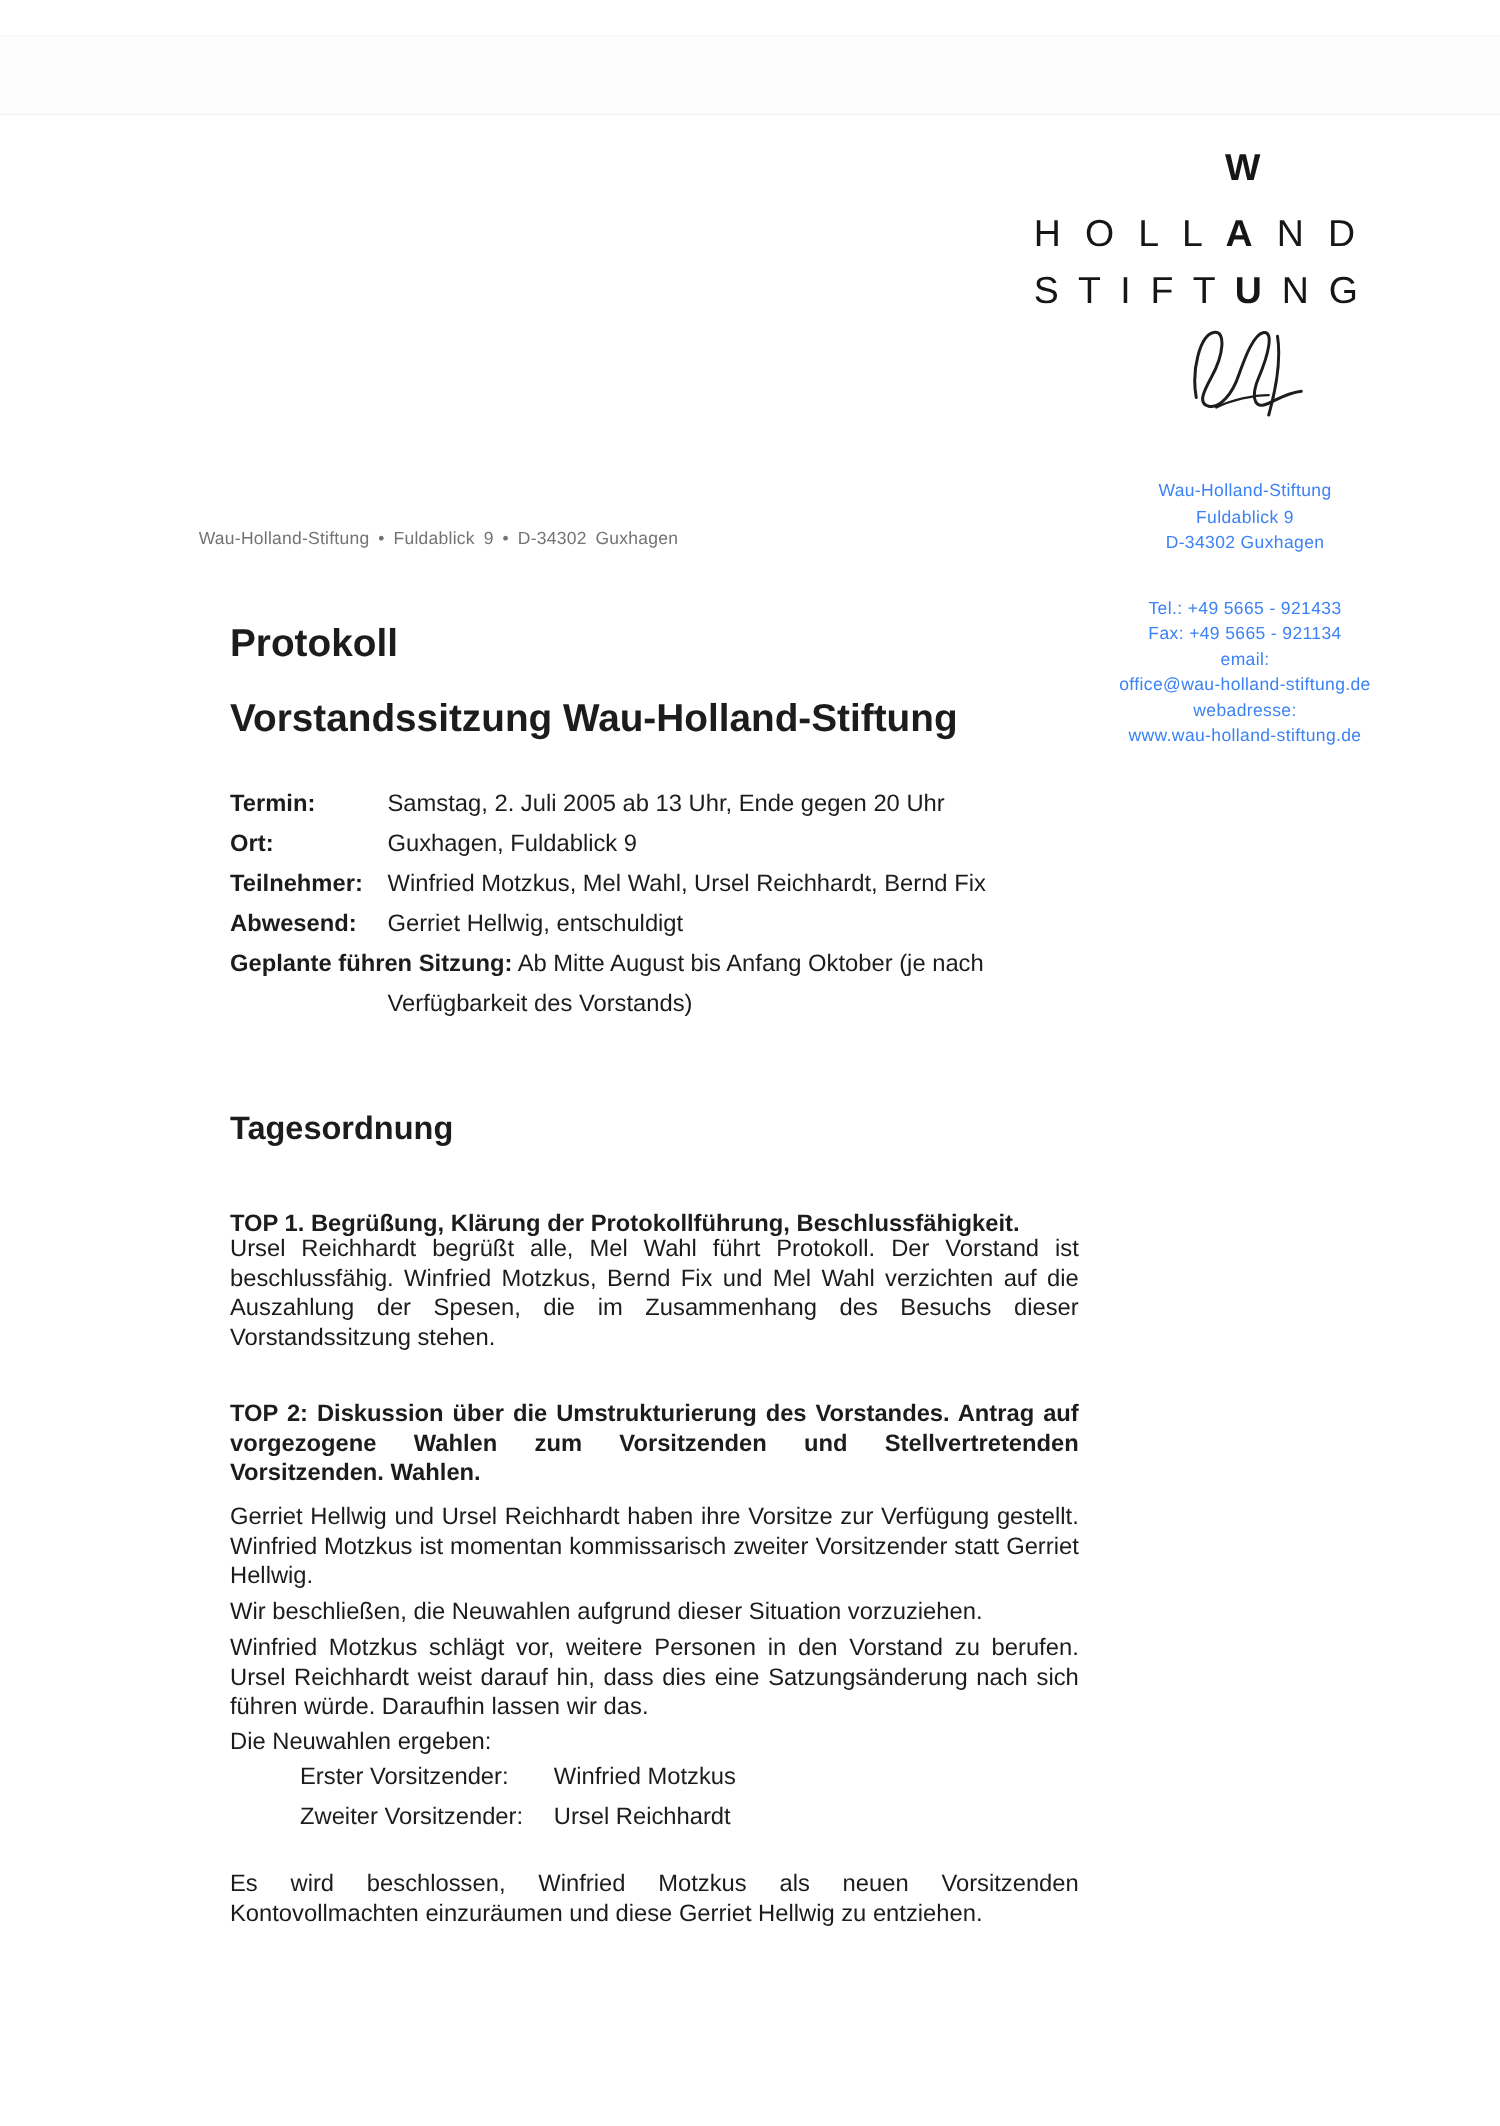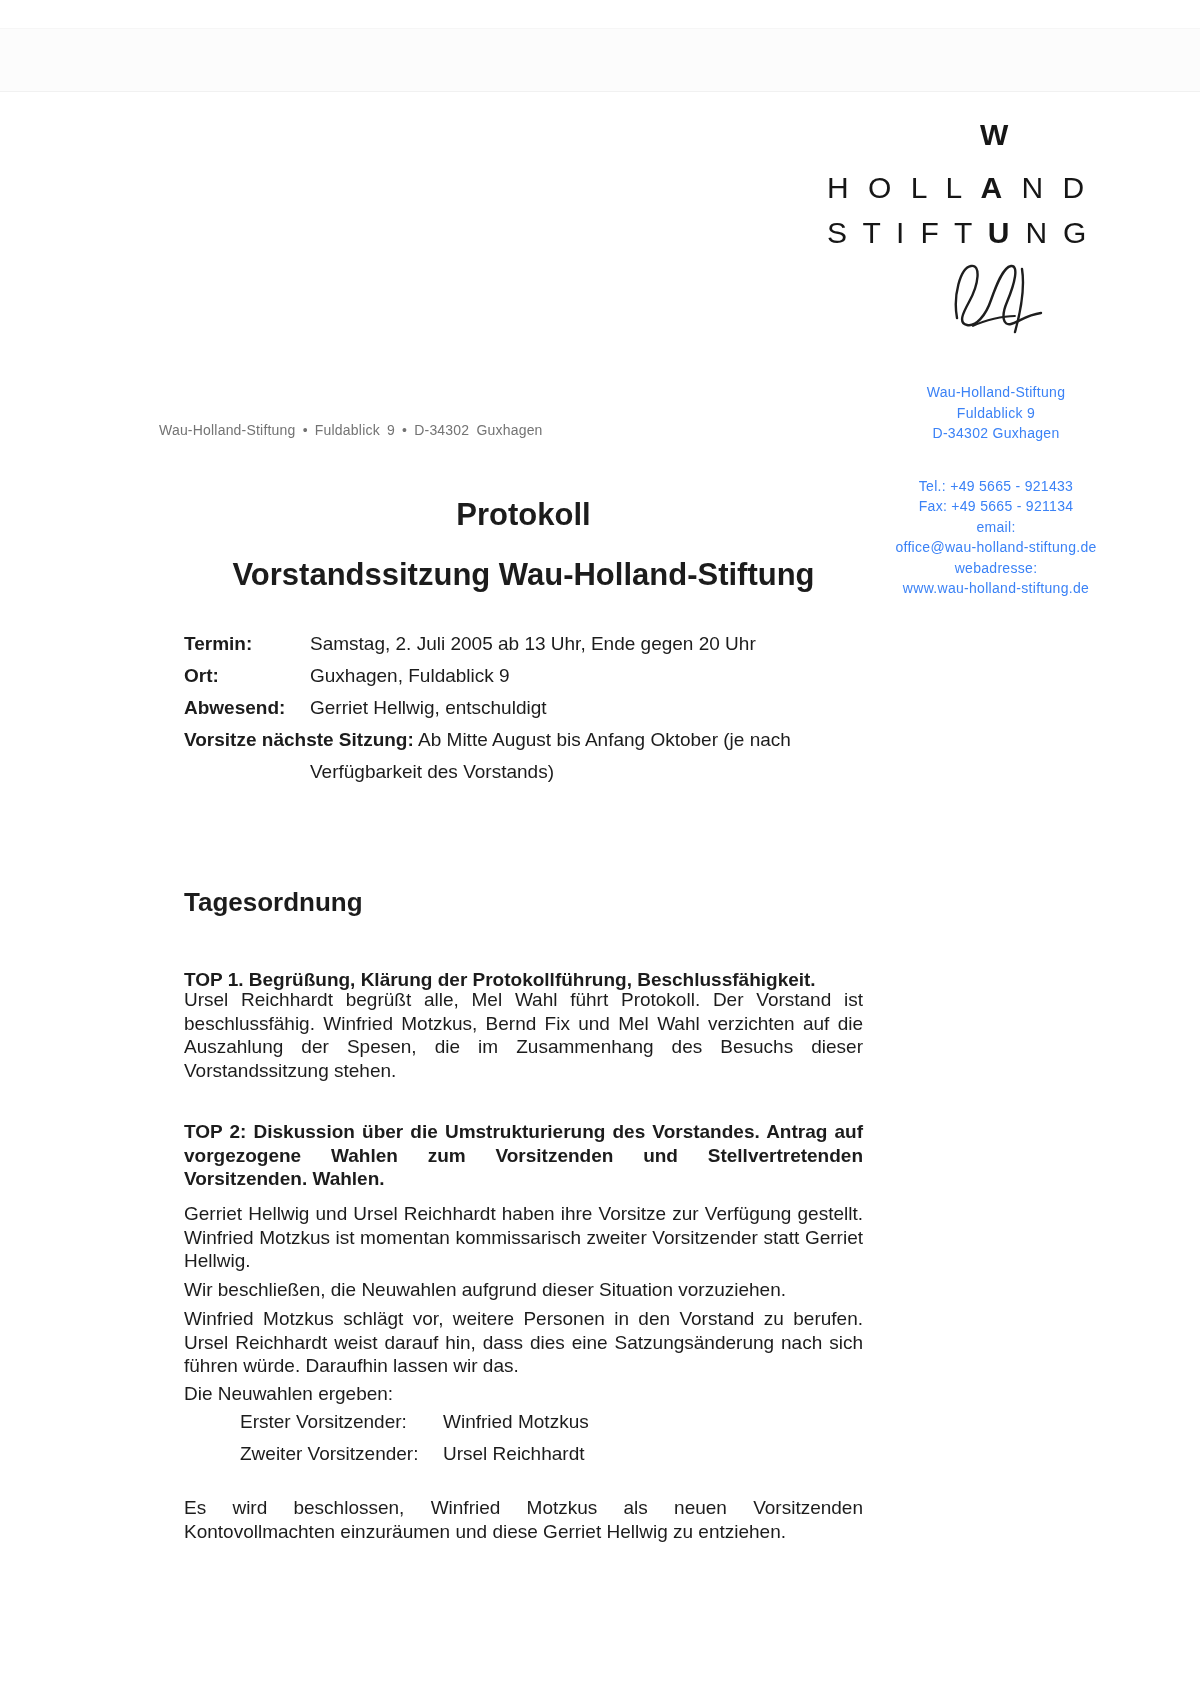--- a/index.html
+++ b/index.html
@@ -44,21 +44,21 @@
 
   
   .sender {
     position: absolute; left: 159px; top: 422px;
     font-size: 14px; line-height: 17px; color: #737373;
     word-spacing: 3px; letter-spacing: 0.2px; white-space: nowrap;
   }
 
   
   .col { position: absolute; left: 184px; width: 679px; }
-  .title  { font-size: 31px; font-weight: bold; line-height: 36px; text-align: center; }
+  .title  { font-size: 31px; font-weight: bold; line-height: 36px; text-align: left; }
   .t1 { top: 497px; }
   .t2 { top: 557px; }
 
   .details { top: 628px; font-size: 19px; line-height: 32px; }
   .detail-grid { display: grid; grid-template-columns: 126px 1fr; }
   .detail-flow { padding-left: 126px; text-indent: -126px; }
 
   .agenda { top: 887px; font-size: 26px; font-weight: bold; line-height: 30px; text-align: left; }
 
   .body-block { font-size: 19px; line-height: 23.5px; }
@@ -120,25 +120,29 @@
   <div class="col details">
     <div class="detail-grid">
       <span class="b">Termin:</span>
       <span>Samstag, 2. Juli 2005 ab 13 Uhr, Ende gegen 20 Uhr</span>
     </div>
     <div class="detail-grid">
       <span class="b">Ort:</span>
       <span>Guxhagen, Fuldablick 9</span>
     </div>
     <div class="detail-grid">
+      <span class="b">Teilnehmer:</span>
+      <span>Winfried Motzkus, Mel Wahl, Ursel Reichhardt, Bernd Fix</span>
+    </div>
+    <div class="detail-grid">
       <span class="b">Abwesend:</span>
       <span>Gerriet Hellwig, entschuldigt</span>
     </div>
     <div class="detail-flow">
-      <span class="b">Vorsitze nächste Sitzung:</span>
+      <span class="b">Geplante führen Sitzung:</span>
       <span>Ab Mitte August bis Anfang Oktober (je nach Verfügbarkeit des Vorstands)</span>
     </div>
   </div>
 
   <div class="col agenda">Tagesordnung</div>
 
   <div class="col body-block top1-h">TOP 1. Begrüßung, Klärung der Protokollführung, Beschlussfähigkeit.</div>
   <div class="col body-block just top1-b">Ursel Reichhardt begrüßt alle, Mel Wahl führt Protokoll. Der Vorstand ist beschlussfähig. Winfried Motzkus, Bernd Fix und Mel Wahl verzichten auf die Auszahlung der Spesen, die im Zusammenhang des Besuchs dieser Vorstandssitzung stehen.</div>
 
   <div class="col body-block just top2-h">TOP 2: Diskussion über die Umstrukturierung des Vorstandes. Antrag auf vorgezogene Wahlen zum Vorsitzenden und Stellvertretenden Vorsitzenden. Wahlen.</div>

